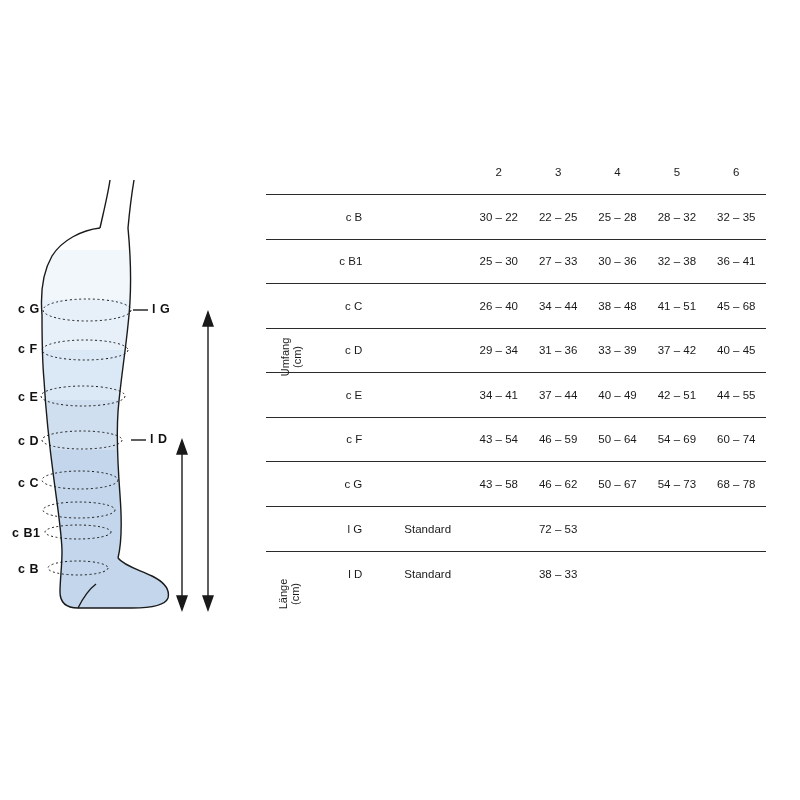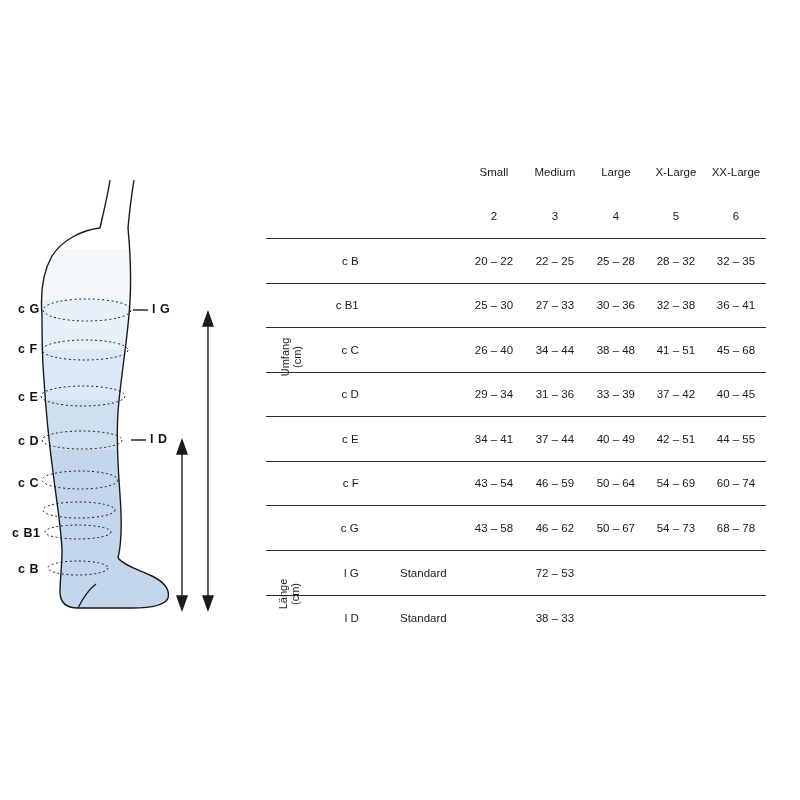--- a/index.html
+++ b/index.html
@@ -215,48 +215,38 @@
           <col class="code-col">
           <col class="lbl-col">
         <col class="val-col">
           <col class="val-col">
           <col class="val-col">
           <col class="val-col">
           <col class="val-col">
       </colgroup>
 
       <thead>
-        <tr class="hdr-name">
-          <td></td>
-            <td></td>
-            <td></td>
-          <th>Small</th>
-          <th>Medium</th>
-          <th>Large</th>
-          <th>X-Large</th>
-          <th>XX-Large</th>
-        </tr>
         <tr class="hdr-num">
           <td></td>
             <td></td>
             <td></td>
           <td>2</td>
           <td>3</td>
           <td>4</td>
           <td>5</td>
           <td>6</td>
         </tr>
       </thead>
 
       <tbody>
         <tr class="data first-data">
           <td></td>
           <td class="code-col">c B</td>
           <td class="lbl-col"></td>
-          <td>20 – 22</td>
+          <td>30 – 22</td>
           <td>22 – 25</td>
           <td>25 – 28</td>
           <td>28 – 32</td>
           <td>32 – 35</td>
         </tr>
         <tr class="data">
           <td></td>
           <td class="code-col">c B1</td>
           <td class="lbl-col"></td>
           <td>25 – 30</td>

